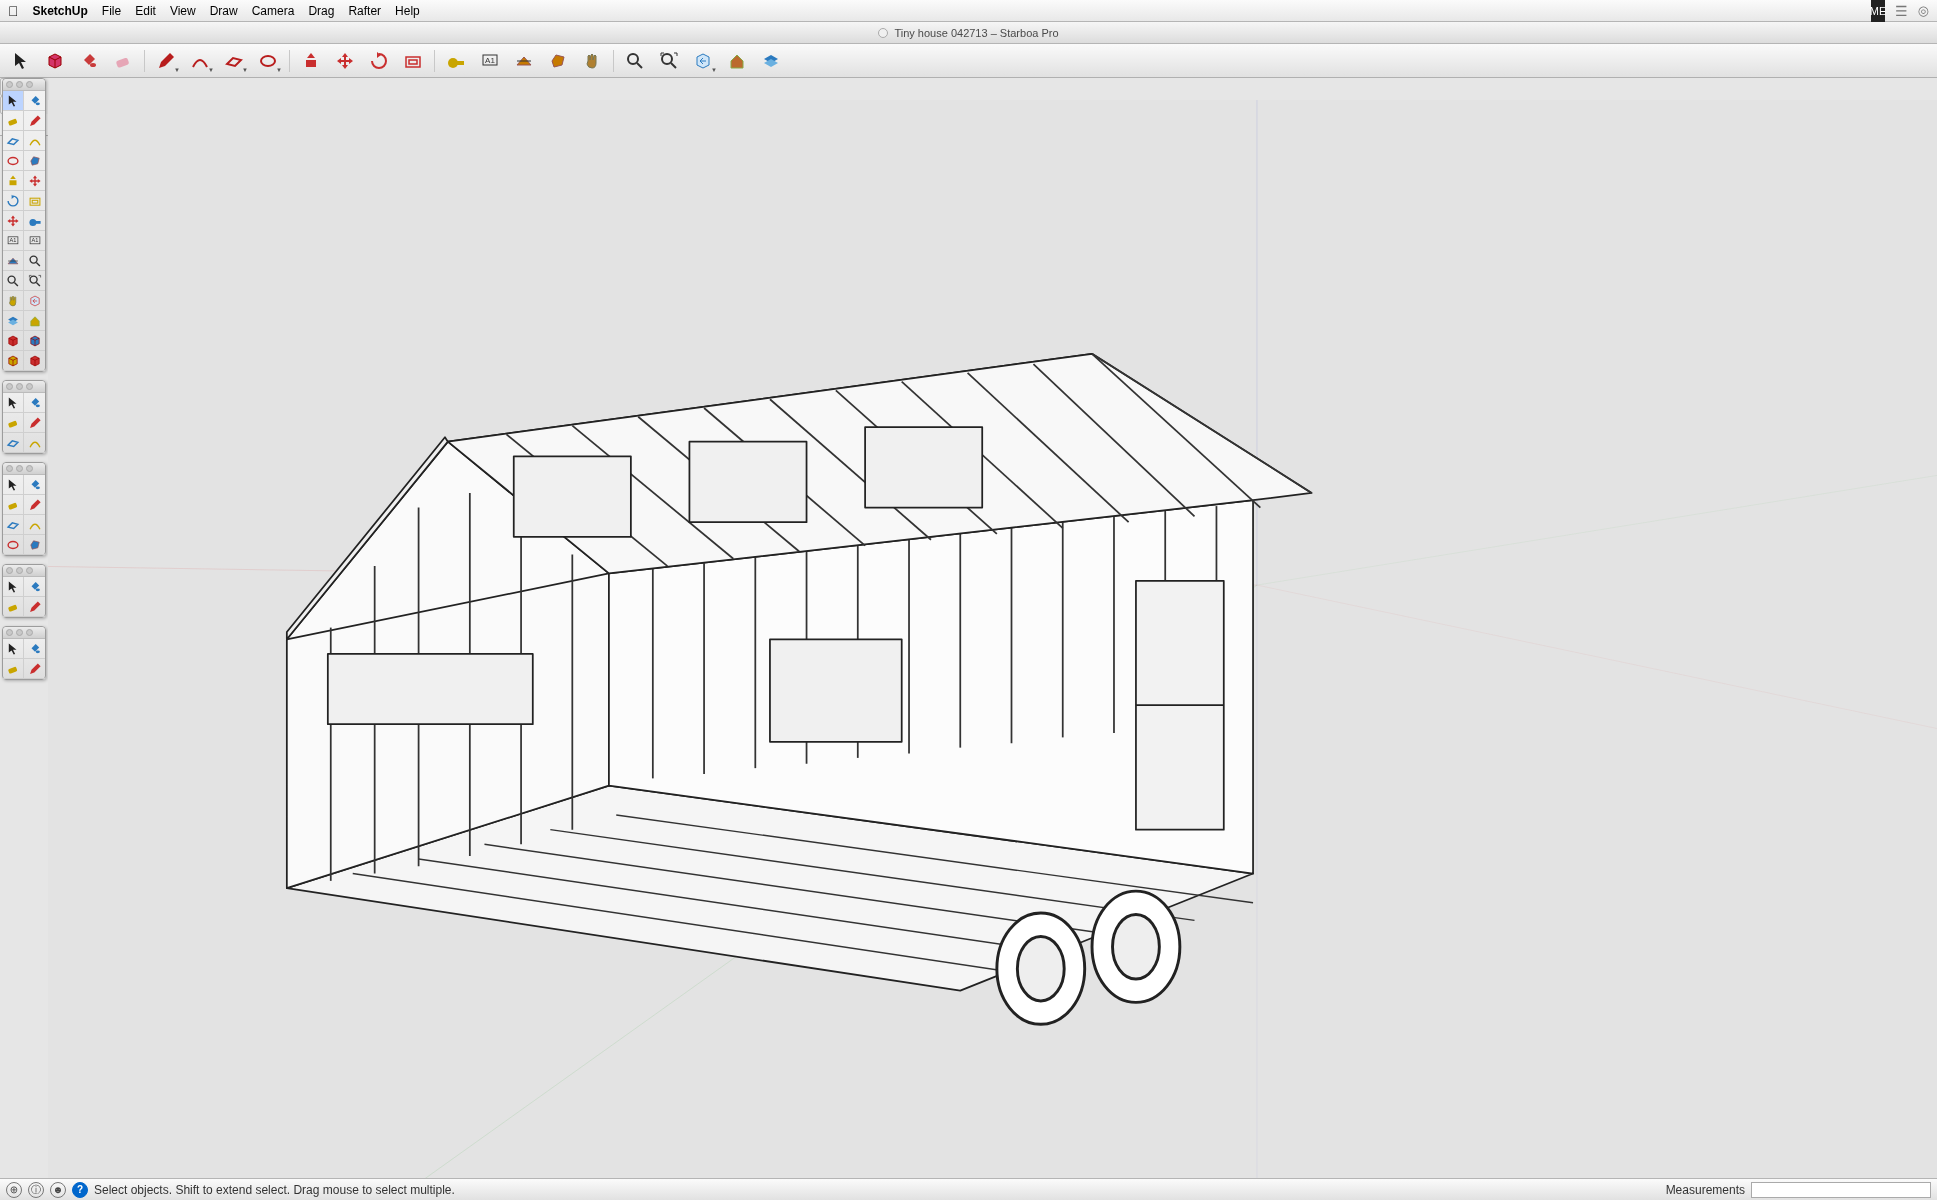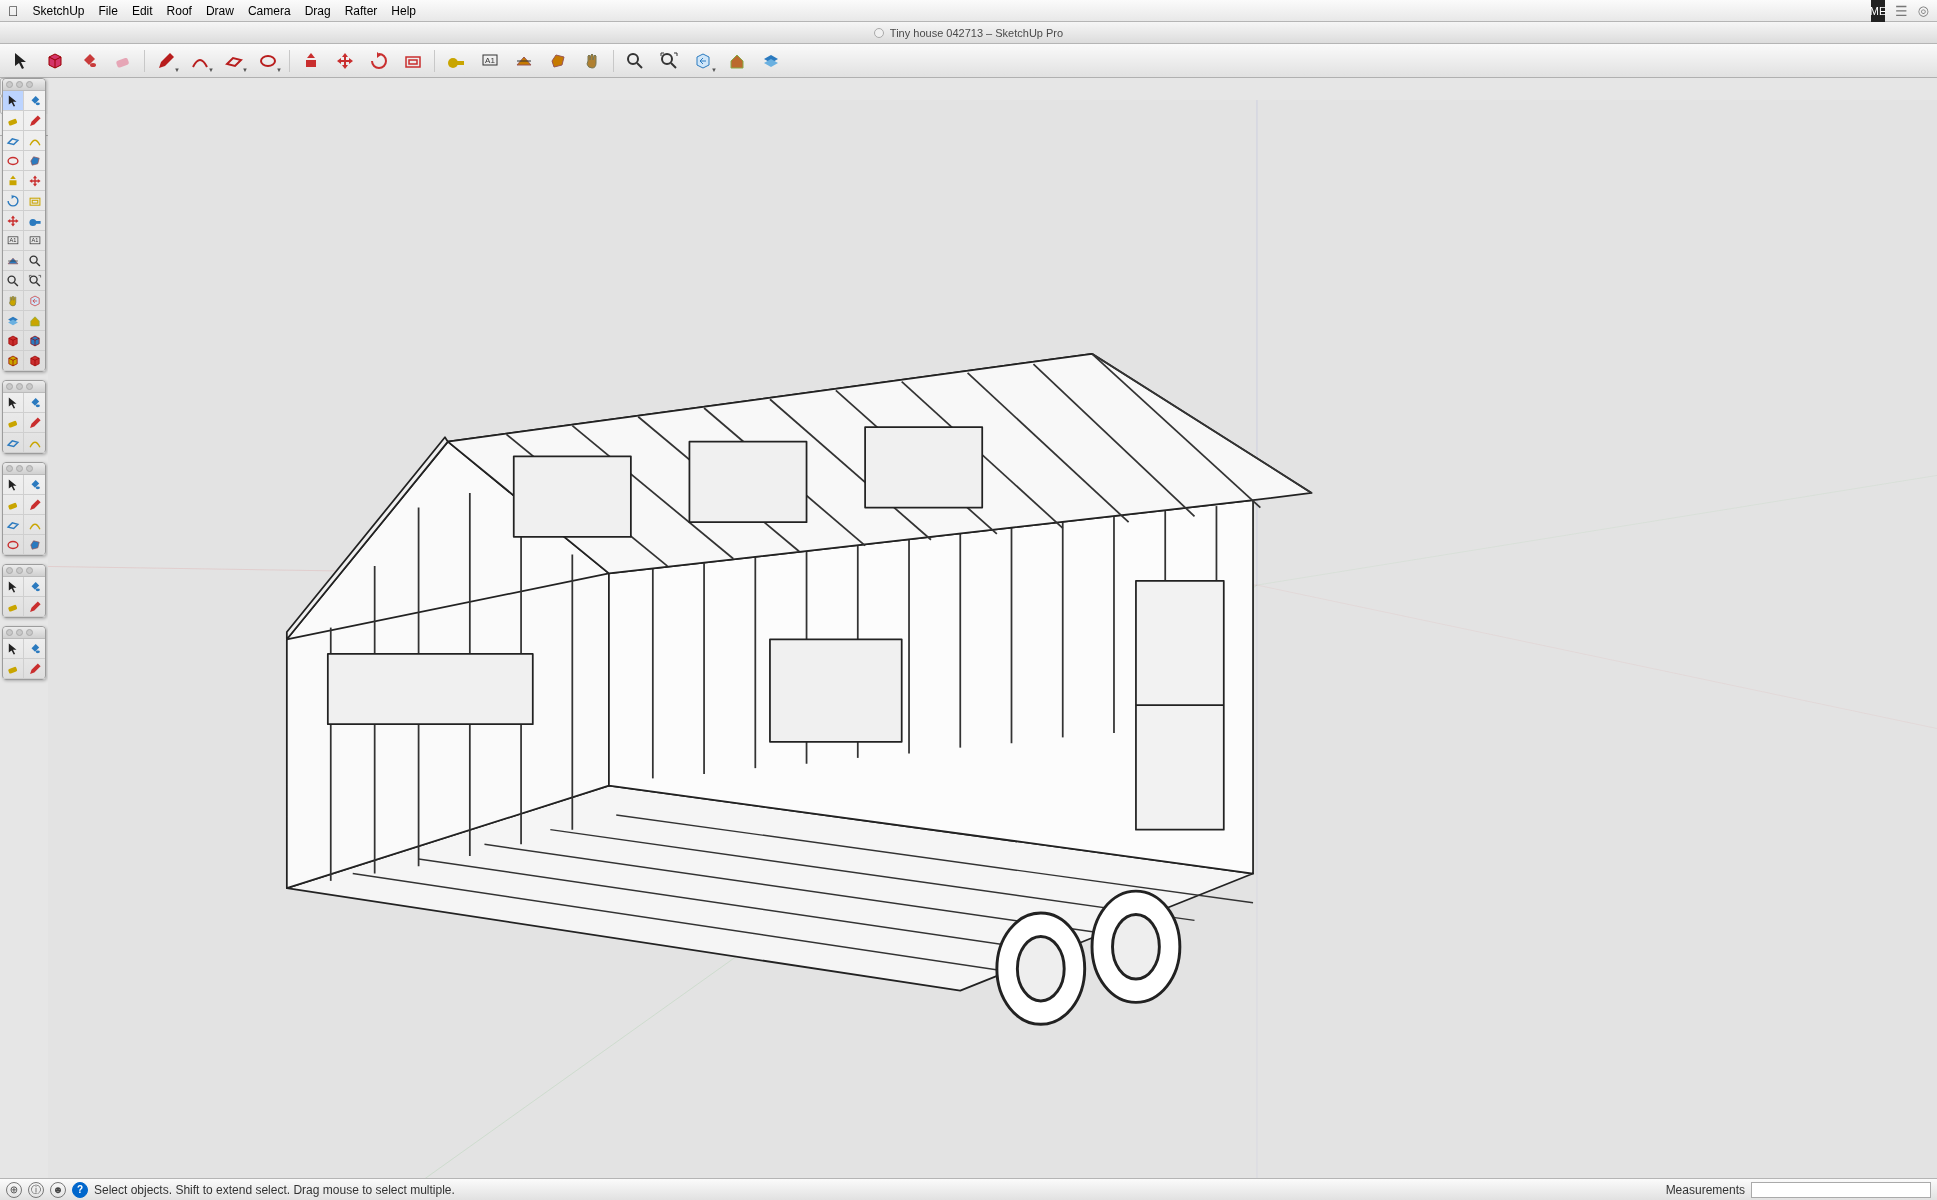--- a/index.html
+++ b/index.html
@@ -1,21 +1,21 @@
 <!DOCTYPE html>
 <html><head>
 <meta charset="utf-8">
 <style>
   * { box-sizing: border-box; margin: 0; padding: 0; }
   html, body { width: 100%; height: 100%; font-family: "Lucida Grande", "Helvetica Neue", Arial, sans-serif; font-size: 12px; background: #e6e6e6; overflow: hidden; }
 
   
   .mac-menubar { height: 22px; background: linear-gradient(#fbfbfb,#e8e8e8); border-bottom: 1px solid #b5b5b5; display: flex; align-items: center; padding: 0 8px; gap: 14px; color: #000; }
   .mac-menubar .apple { font-size: 14px; }
-  .mac-menubar .appname { font-weight: normal; }
+  .mac-menubar .appname { font-weight: bold; }
   .mac-menubar .right { margin-left: auto; display: flex; gap: 10px; align-items: center; color: #777; }
   .mac-menubar .right .sq { width:14px;height:30px;background:#222;border-radius:2px;display:flex;align-items:center;justify-content:center;color:#fff;font-size:11px;font-weight:normal; }
 
   
   .titlebar { height: 22px; background: linear-gradient(#f6f6f6,#dcdcdc); border-bottom: 1px solid #b5b5b5; display: flex; align-items: center; justify-content: center; font-size:11px; color:#4a4a4a; position: relative; }
   .titlebar .doc-dot { width:10px;height:10px;border-radius:50%;background:#f0f0f0;border:1px solid #aaa;margin-right:6px;display:inline-block; }
 
   
   .top-toolbar { height: 34px; background: linear-gradient(#fafafa,#e1e1e1); border-bottom: 1px solid #b0b0b0; display:flex; align-items:center; padding: 0 6px; gap:4px; }
   .tbtn { width:30px; height:26px; display:flex; align-items:center; justify-content:center; border-radius:3px; position:relative; }
@@ -55,38 +55,38 @@
   .menu-item { cursor: default; }
 </style>
 </head>
 <body>
 
 <div class="mac-menubar">
   <span class="apple"></span>
   <span class="appname menu-item">SketchUp</span>
   <span class="menu-item">File</span>
   <span class="menu-item">Edit</span>
-  <span class="menu-item">Roof</span>
+  <span class="menu-item">View</span>
   <span class="menu-item">Draw</span>
   <span class="menu-item">Camera</span>
   <span class="menu-item">Drag</span>
   <span class="menu-item">Rafter</span>
   <span class="menu-item">Help</span>
   <div class="right">
     <span class="sq">ME</span>
     <span style="font-size:14px;">☰</span>
     <span style="font-size:13px;">◎</span>
   </div>
 </div>
 
 <div class="titlebar">
   <span class="doc-dot"></span>
   <span>Tiny house 042713</span>
   <span>&nbsp;–&nbsp;</span>
-  <span>SketchUp Pro</span>
+  <span>Starboa Pro</span>
 </div>
 
 <div class="top-toolbar" id="top-toolbar">
     <div class="tbtn">
       <svg viewBox="0 0 20 20">
         <path d="M4 2 L4 15 L8 12 L11 18 L13 17 L10 11 L15 11 Z" fill="#222"></path>
       </svg>
     </div>
     <div class="tbtn">
       <svg viewBox="0 0 20 20">

